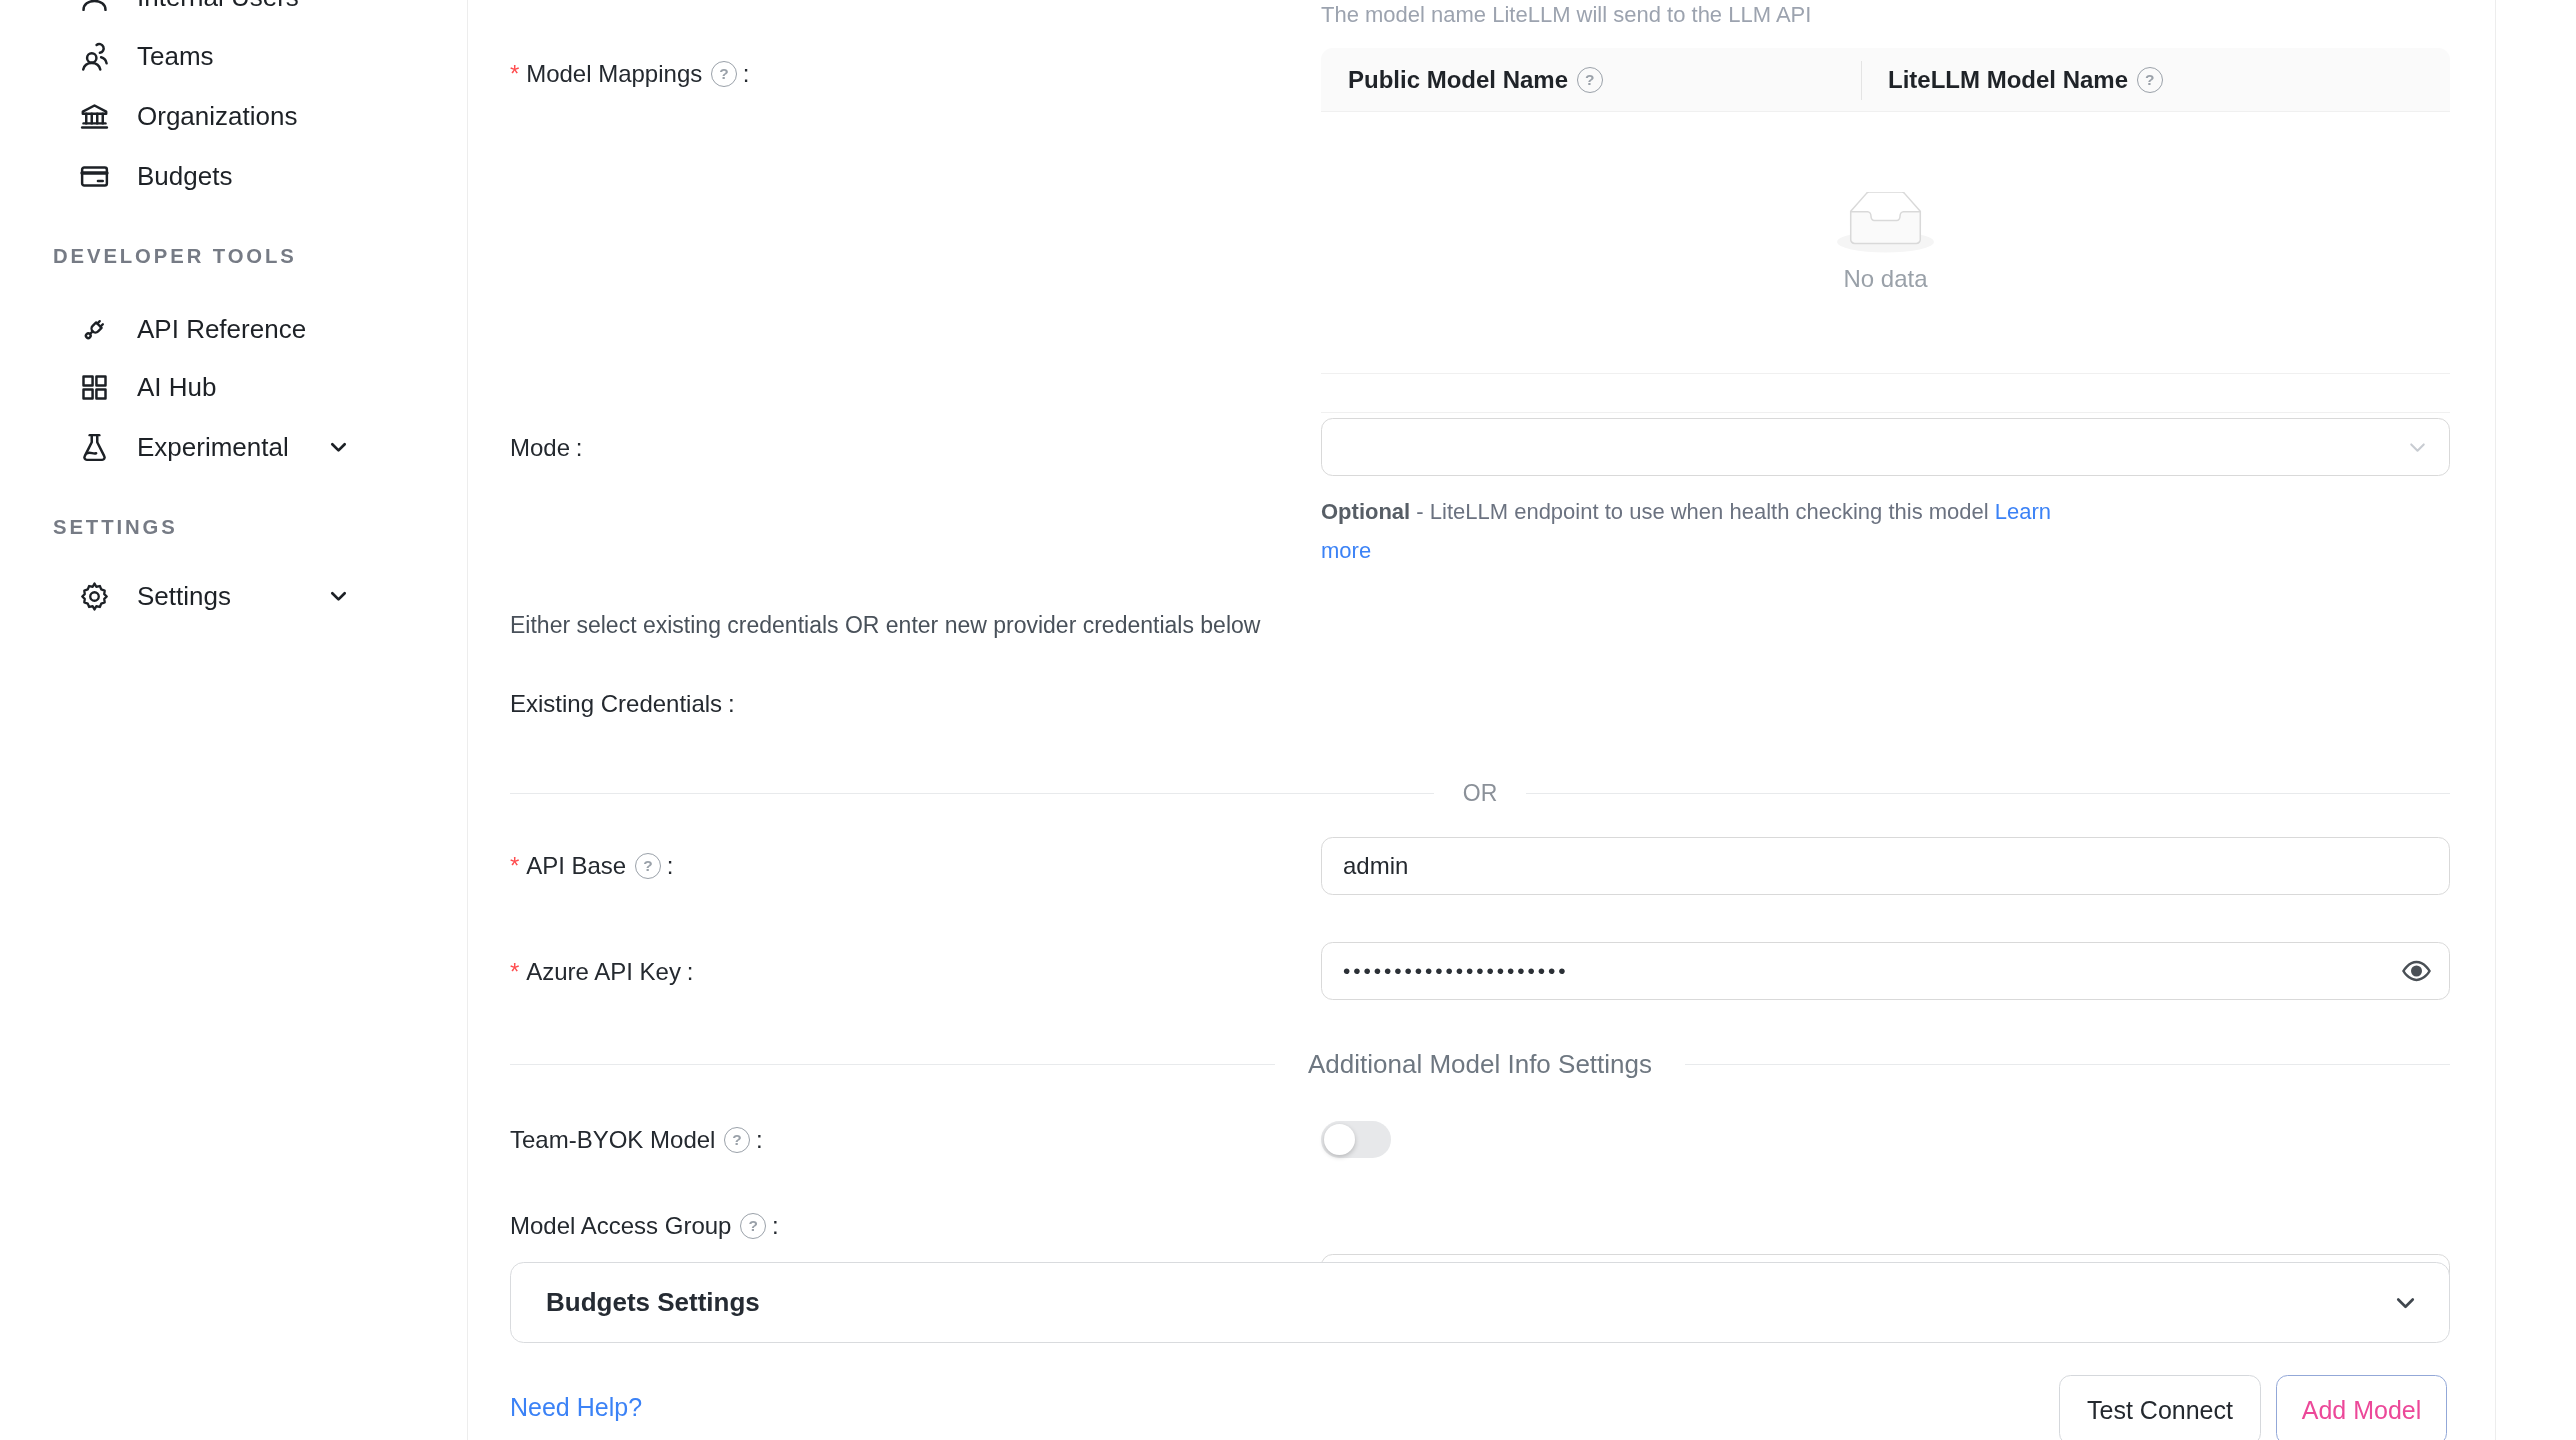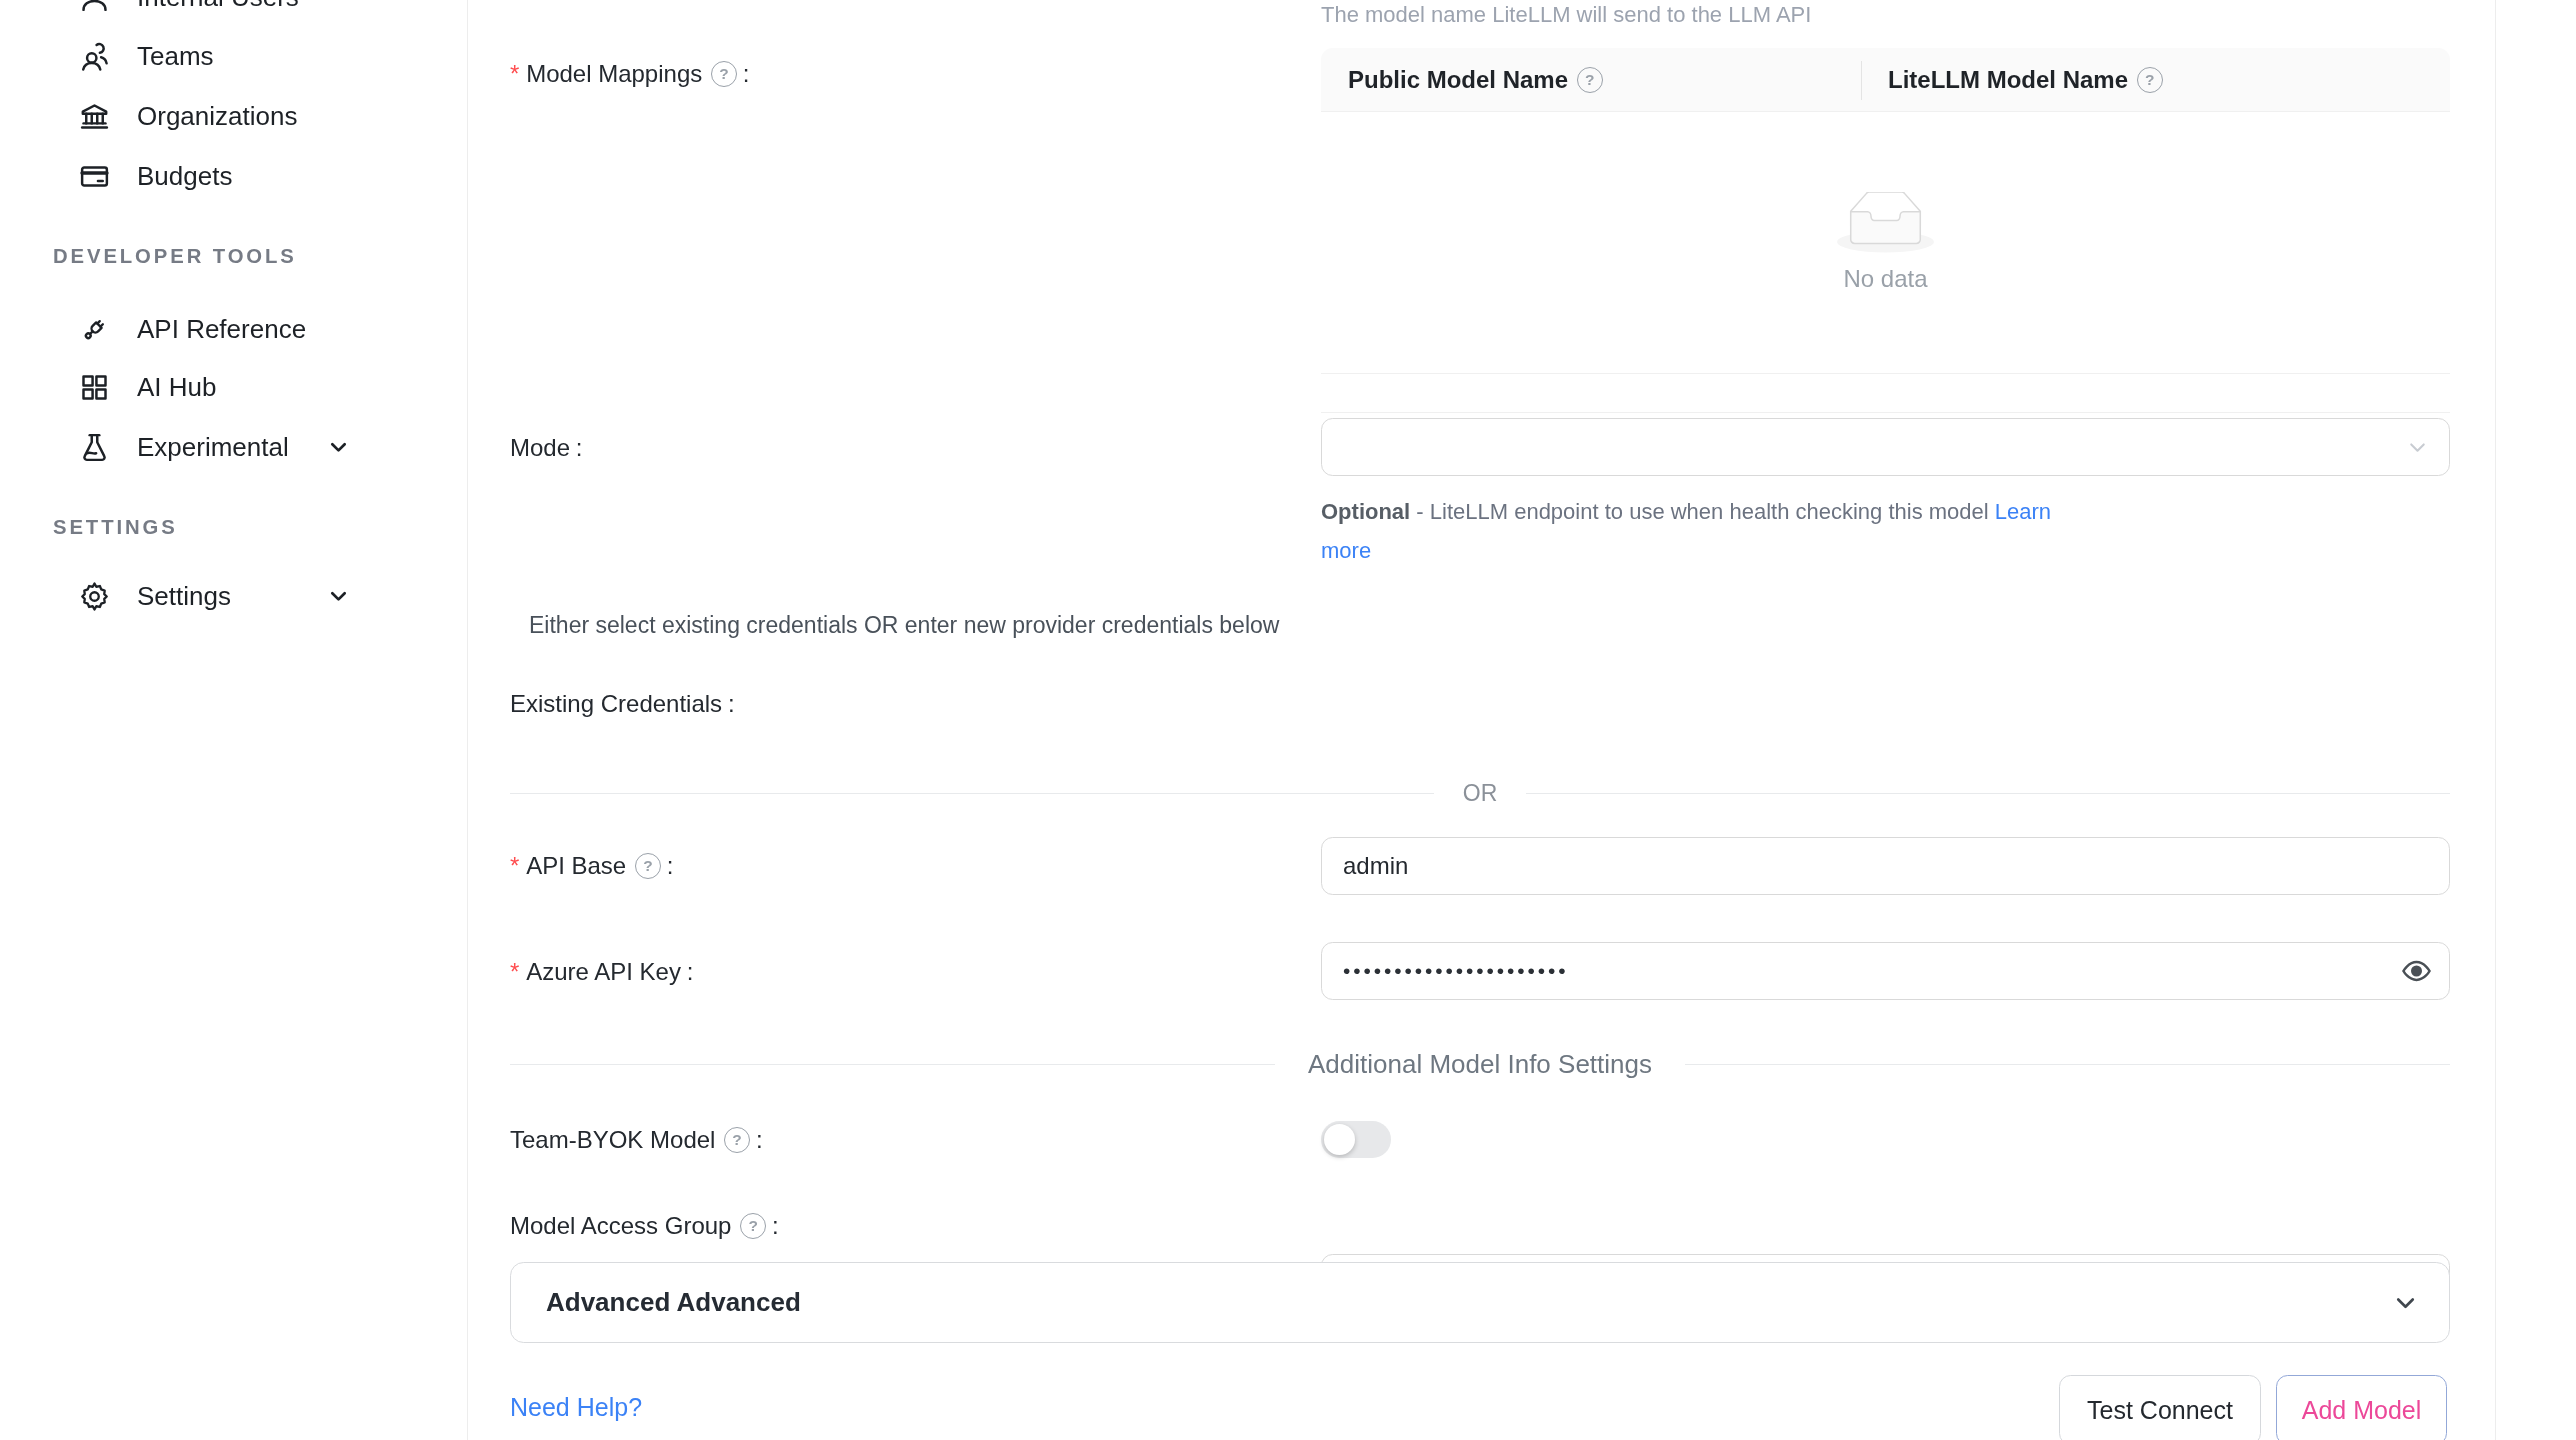--- a/index.html
+++ b/index.html
@@ -62,21 +62,21 @@
     height:262px; border-bottom:1px solid #f0f0f0;
     display:flex; flex-direction:column; align-items:center; justify-content:center;
   }
   .mm-empty-text { margin-top:11.6px; font-size:24px; color:#9aa1a9; }
   .mm-footer { height:39px; border-bottom:1px solid #f0f0f0; }
   
   .top-helper { position:absolute; left:1321px; top:1.9px; font-size:22px; color:#9ca3af;text-align:center; }
   .mode-helper { position:absolute; left:1321px; top:492px; font-size:22px; line-height:39px; color:#6b7280; }
   .mode-helper .b { font-weight:700; color:#575e66; }
   .link { color:#3b82f6; cursor:pointer; }
-  .cred-note { position:absolute; left:529px; top:612px; font-size:23px; color:#49515a; }
+  .cred-note { position:absolute; left:510px; top:612px; font-size:23px; color:#49515a; }
   .or-text { margin:0 29px; font-size:23px; color:#8b9199; }
   .add-div-text { margin:0 33px; font-size:26px; color:#6e7781; }
   
   .pwd-wrap { position:absolute; left:1321px; top:942px; width:1129px; height:58px; }
   .pwd-wrap input {
     width:100%; height:100%; letter-spacing:2.9px; font-size:21px; color:#2b3036;
     padding-right:68px;
   }
   .eye-btn { position:absolute; right:17.4px; top:50%; transform:translateY(-50%); width:33px; height:33px; color:#4a5056; cursor:pointer; }
   
@@ -331,21 +331,21 @@
   <div class="select-box control" style="top:1196px">
     <span class="placeholder">Select existing groups or type to create new ones</span>
     <span class="select-chevron">
       <svg viewBox="0 0 24 24" fill="none" stroke="currentColor" stroke-width="2" stroke-linecap="round" stroke-linejoin="round">
           <path d="M6 9.5l6 6 6-6"></path>
         </svg>
     </span>
   </div>
 
   <div class="adv-panel">
-    <span class="adv-title">Advanced Advanced</span>
+    <span class="adv-title">Budgets Settings</span>
     <span class="adv-chevron">
       <svg viewBox="0 0 24 24" fill="none" stroke="currentColor" stroke-width="2.2" stroke-linecap="round" stroke-linejoin="round">
           <path d="M6 9.5l6 6 6-6"></path>
         </svg>
     </span>
   </div>
 
   <div class="need-help">Need Help?</div>
   <div class="btn btn-test">Test Connect</div>
   <div class="btn btn-add">Add Model</div>

